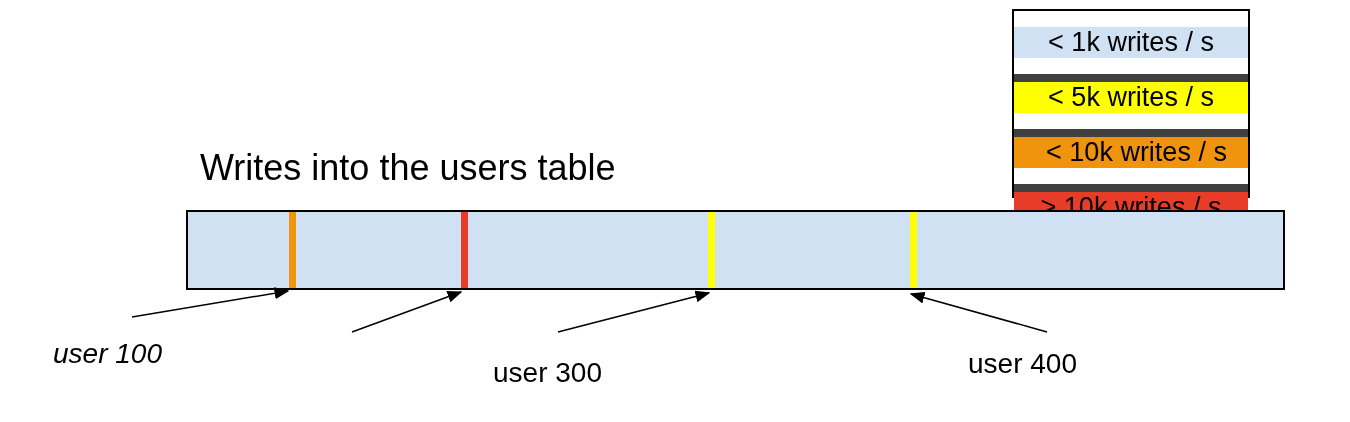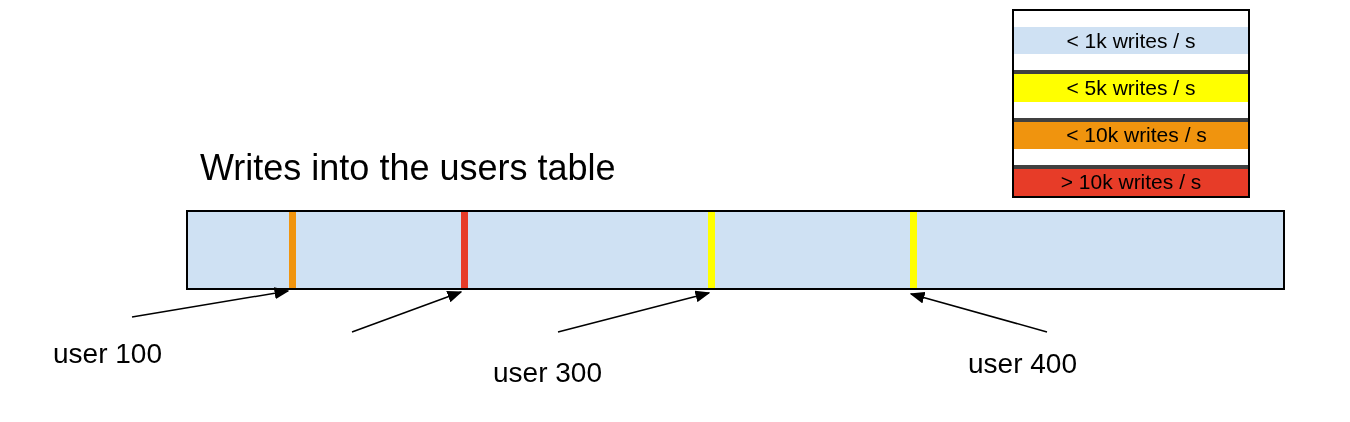--- a/index.html
+++ b/index.html
@@ -33,26 +33,26 @@
     border: 2px solid #000000;
     box-sizing: border-box;
     display: flex;
     flex-direction: column;
   }
   .legend-row {
     flex: 1 1 0;
     display: flex;
     align-items: center;
     justify-content: center;
-    font-size: 21px;
+    font-size: 27px;
     white-space: nowrap;
     margin-top: 16px;
   }
   .legend-row + .legend-row {
-    border-top: 4px solid #404040;
+    border-top: 8px solid #404040;
   }
   
   .bar {
     position: absolute;
     left: 186px;
     top: 210px;
     width: 1099px;
     height: 80px;
     border: 2px solid #000000;
     box-sizing: border-box;
@@ -75,21 +75,21 @@
     width: 1350px;
     height: 422px;
     pointer-events: none;
   }
   
   .user-label {
     position: absolute;
     font-size: 28px;
     white-space: nowrap;
   }
-  .user-label-1 { left: 53px;  top: 338px; }
+  .user-label-1 { left: 53px;  top: 338px; font-style: italic; }
   .user-label-2 { left: 274px; top: 357px; }
   .user-label-3 { left: 493px; top: 357px; }
   .user-label-4 { left: 968px; top: 348px; }
 </style>
 </head>
 <body>
 
 <div class="canvas">
 
   <div class="title">Writes into the users table</div>

